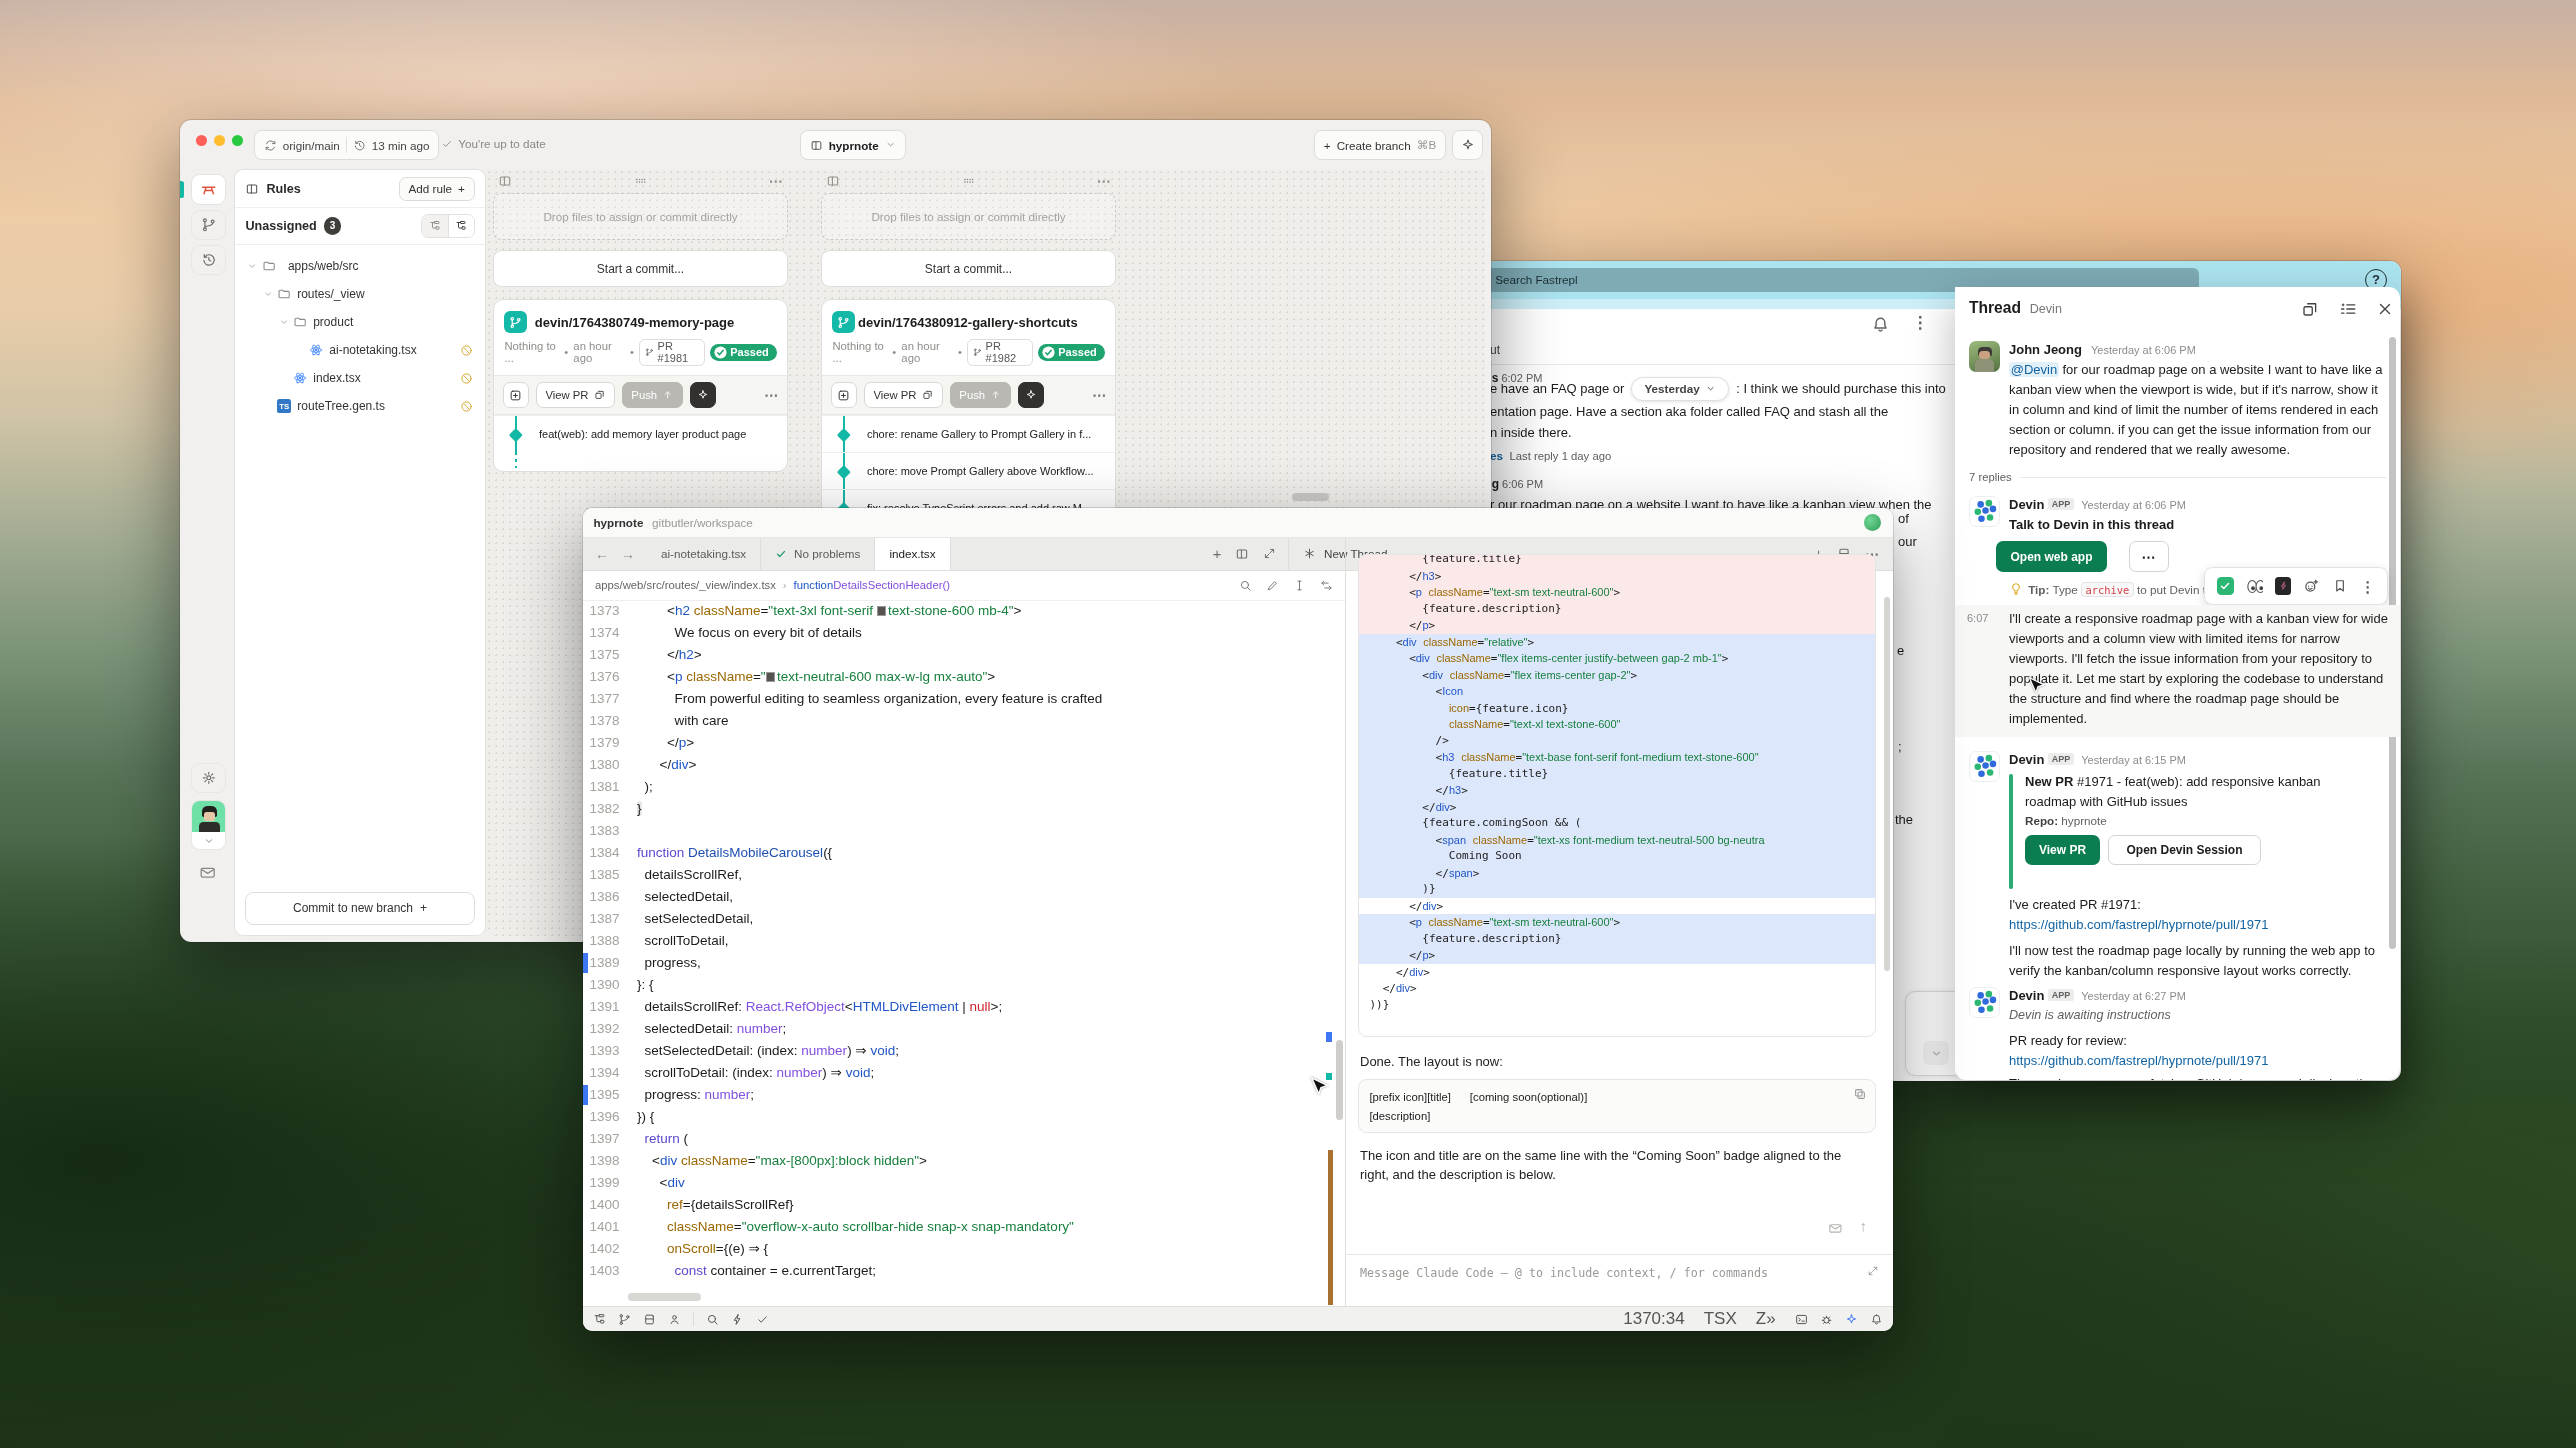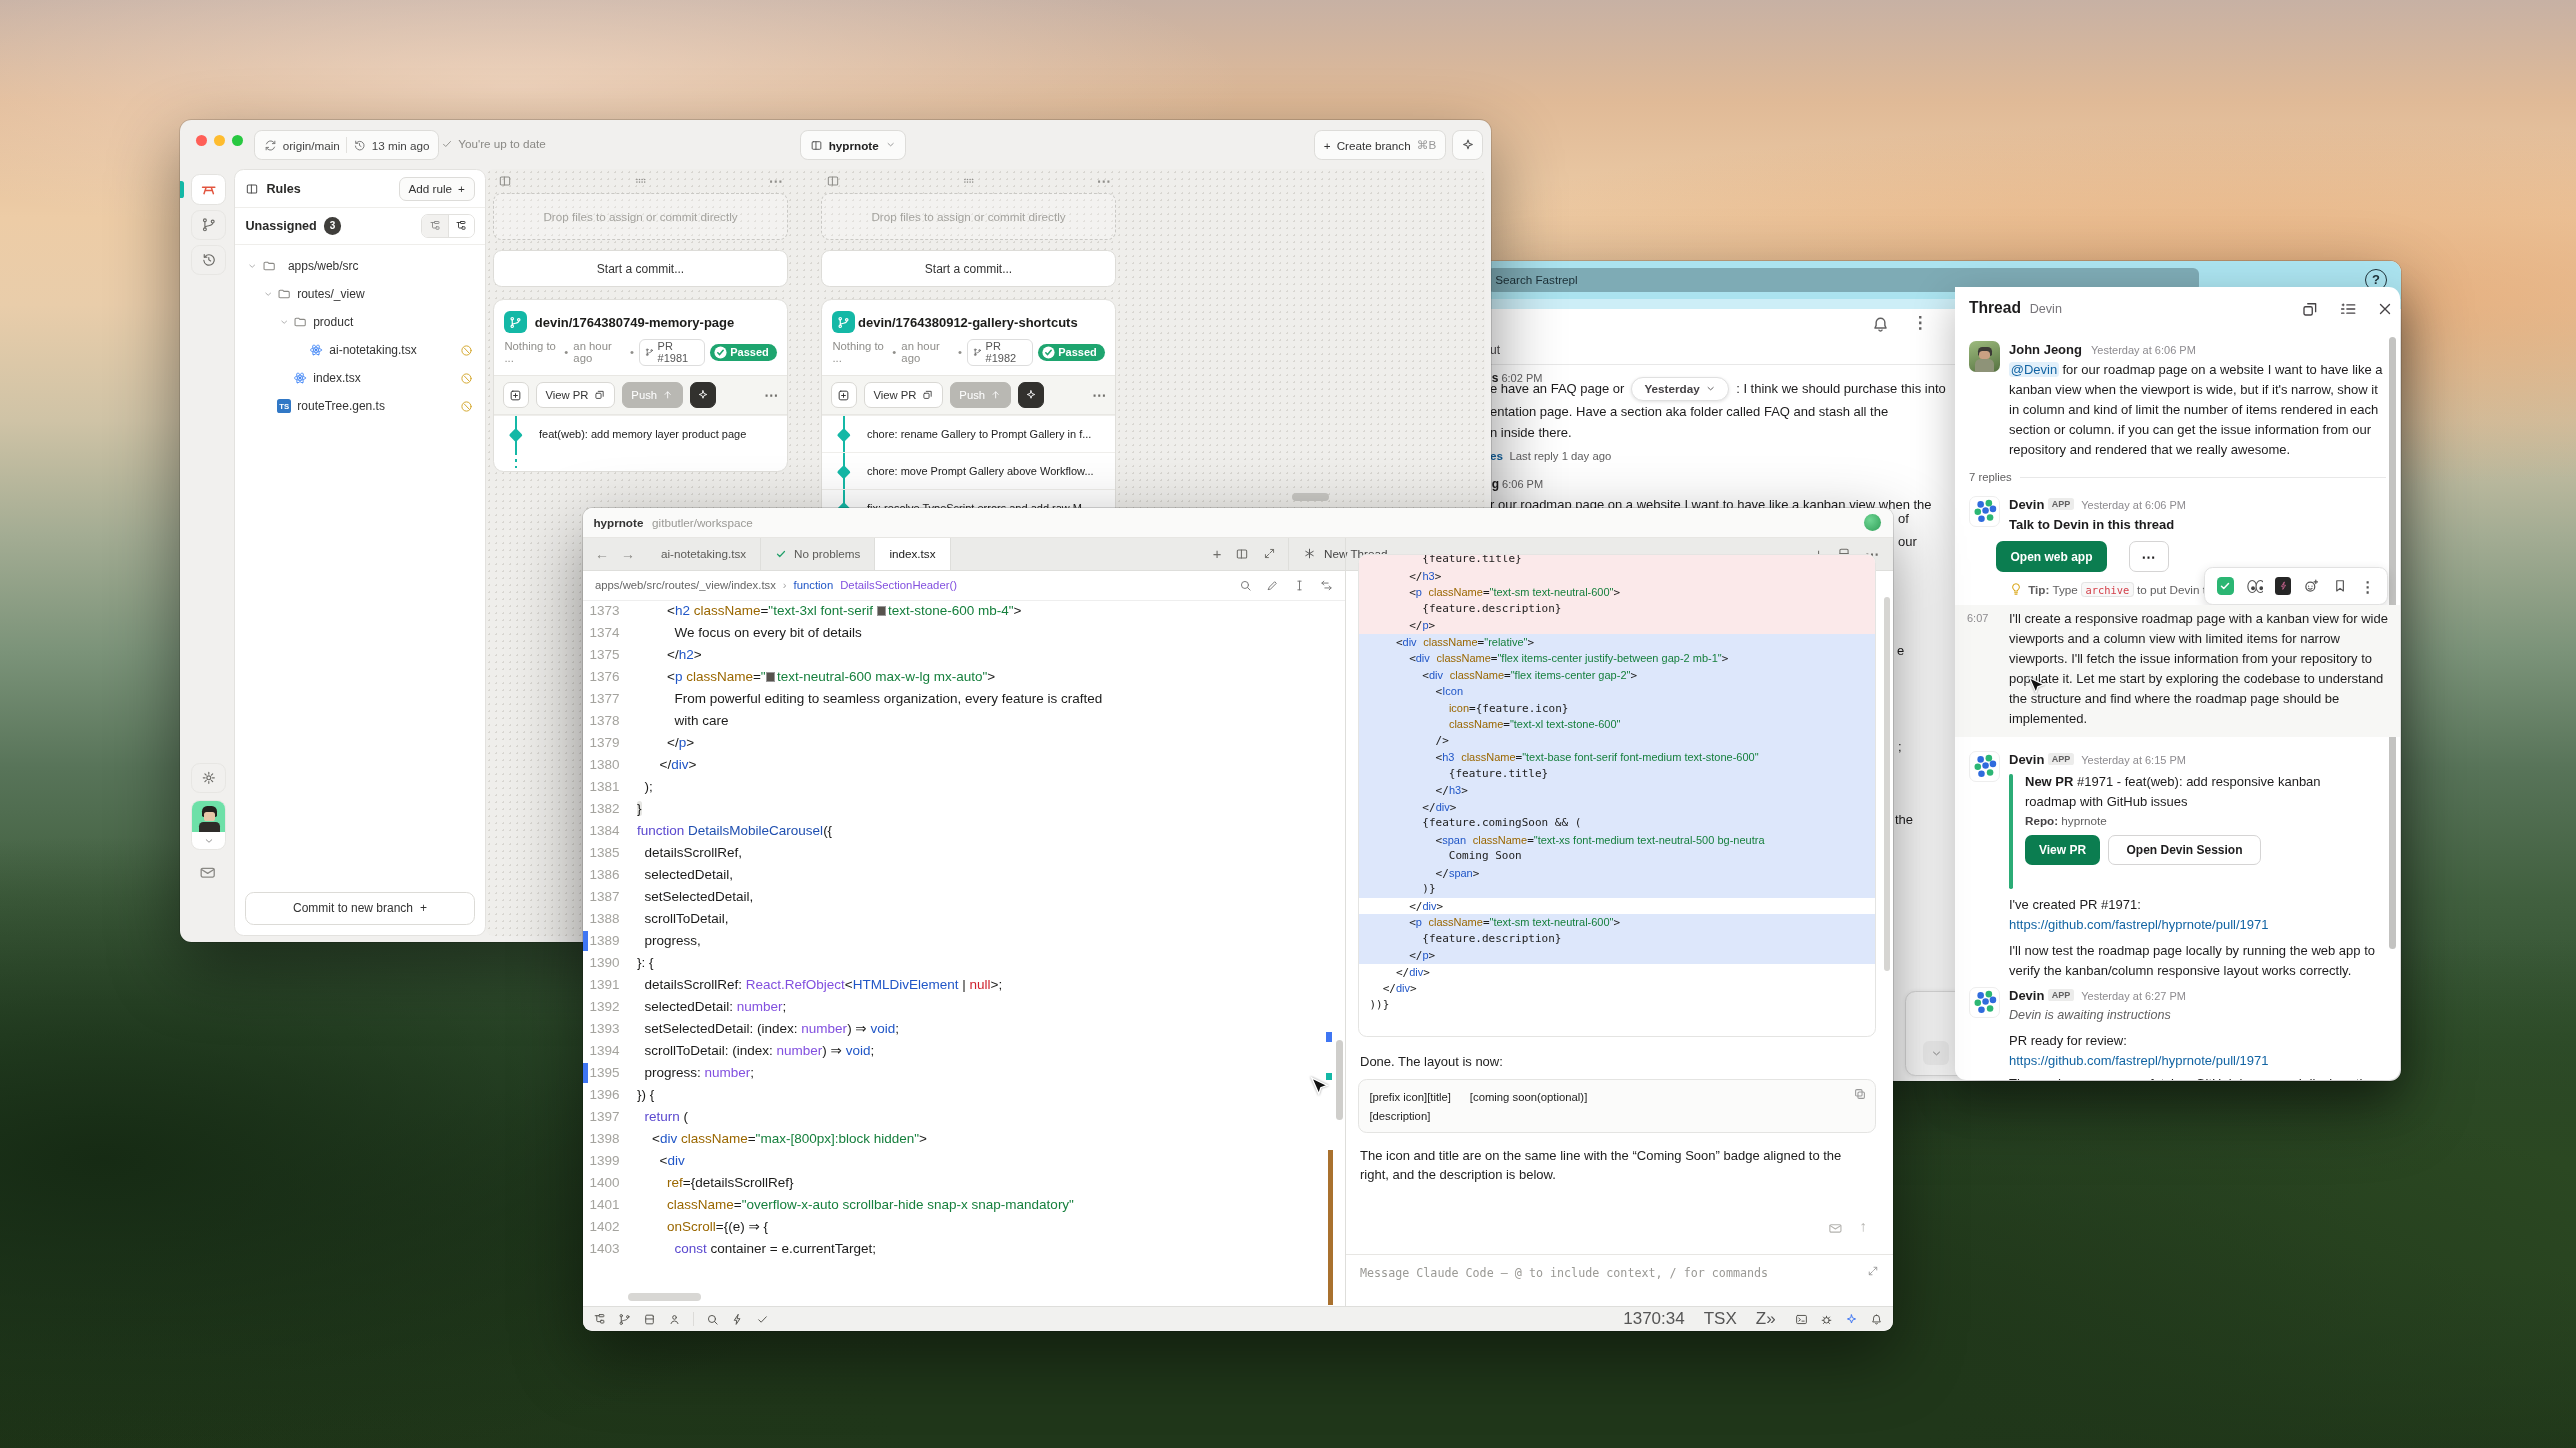--- a/index.html
+++ b/index.html
@@ -774,21 +774,21 @@
           <use href="#i-split"></use>
         </svg>
       <span class="glyph" style="font-weight:700">⋯</span>
     </span>
   </div>
 
   <div class="ed-crumb">
     <span>apps/web/src/routes/_view/index.tsx</span>
       <span style="margin:0 7px;color:#aaa">›</span>
     <span style="color:#2056c7">function</span>
-      <span style="color:#8250df;margin-left:7px">DetailsSectionHeader()</span>
+      <span style="color:#8250df;">DetailsSectionHeader()</span>
     <span style="flex:1"></span>
     <svg class="ic" style="width:13px;height:13px;color:#777;margin-right:14px" viewBox="0 0 15 15" width="13" height="13">
         <use href="#i-search"></use>
       </svg>
     <svg class="ic" style="width:13px;height:13px;color:#777;margin-right:14px" viewBox="0 0 15 15" width="13" height="13">
         <use href="#i-pen"></use>
       </svg>
     <svg class="ic" style="width:13px;height:13px;color:#777;margin-right:14px" viewBox="0 0 15 15" width="13" height="13">
         <use href="#i-ibeam"></use>
       </svg>
@@ -802,20 +802,21 @@
         <div class="cl"><span class="ln">1373</span><span class="cc">        &lt;<b class="tt">h2</b> <b class="ta">className</b>=<b class="ts">"text-3xl font-serif <i class="sw"></i>text-stone-600 mb-4"</b>&gt;</span></div>
         <div class="cl"><span class="ln">1374</span><span class="cc">          We focus on every bit of details</span></div>
         <div class="cl"><span class="ln">1375</span><span class="cc">        &lt;/<b class="tt">h2</b>&gt;</span></div>
         <div class="cl"><span class="ln">1376</span><span class="cc">        &lt;<b class="tt">p</b> <b class="ta">className</b>=<b class="ts">"<i class="sw"></i>text-neutral-600 max-w-lg mx-auto"</b>&gt;</span></div>
         <div class="cl"><span class="ln">1377</span><span class="cc">          From powerful editing to seamless organization, every feature is crafted</span></div>
         <div class="cl"><span class="ln">1378</span><span class="cc">          with care</span></div>
         <div class="cl"><span class="ln">1379</span><span class="cc">        &lt;/<b class="tt">p</b>&gt;</span></div>
         <div class="cl"><span class="ln">1380</span><span class="cc">      &lt;/<b class="tt">div</b>&gt;</span></div>
         <div class="cl"><span class="ln">1381</span><span class="cc">  );</span></div>
         <div class="cl"><span class="ln">1382</span><span class="cc"><span class="br">}</span></span></div>
+        <div class="cl"><span class="ln">1383</span><span class="cc"></span></div>
         <div class="cl"><span class="ln">1384</span><span class="cc"><b class="tk">function</b> <b class="tf">DetailsMobileCarousel</b>({</span></div>
         <div class="cl"><span class="ln">1385</span><span class="cc">  detailsScrollRef,</span></div>
         <div class="cl"><span class="ln">1386</span><span class="cc">  selectedDetail,</span></div>
         <div class="cl"><span class="ln">1387</span><span class="cc">  setSelectedDetail,</span></div>
         <div class="cl"><span class="ln">1388</span><span class="cc">  scrollToDetail,</span></div>
         <div class="cl"><i class="gm"></i><span class="ln">1389</span><span class="cc">  progress,</span></div>
         <div class="cl"><span class="ln">1390</span><span class="cc">}: {</span></div>
         <div class="cl"><span class="ln">1391</span><span class="cc">  detailsScrollRef: <b class="ty">React.RefObject</b>&lt;<b class="tt">HTMLDivElement</b> | <b class="tn">null</b>&gt;;</span></div>
         <div class="cl"><span class="ln">1392</span><span class="cc">  selectedDetail: <b class="ty">number</b>;</span></div>
         <div class="cl"><span class="ln">1393</span><span class="cc">  setSelectedDetail: (index: <b class="ty">number</b>) ⇒ <b class="tt">void</b>;</span></div>

